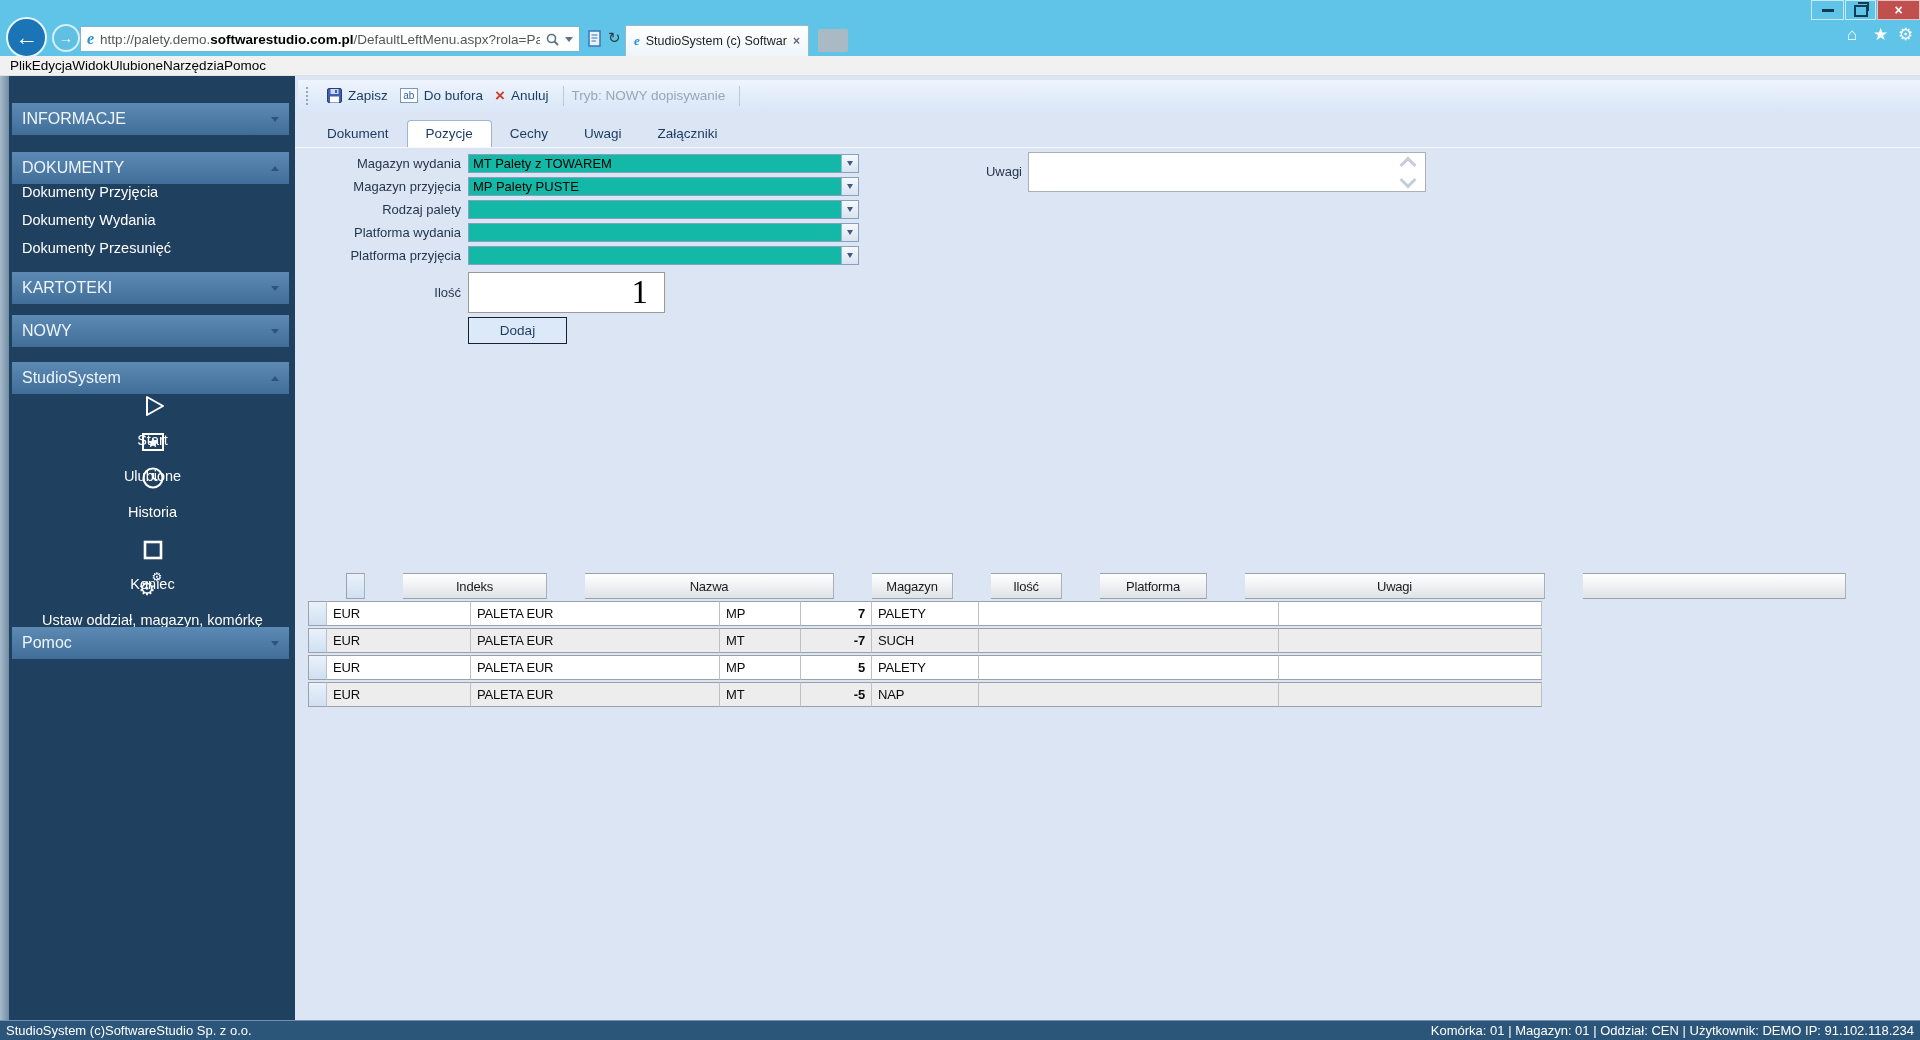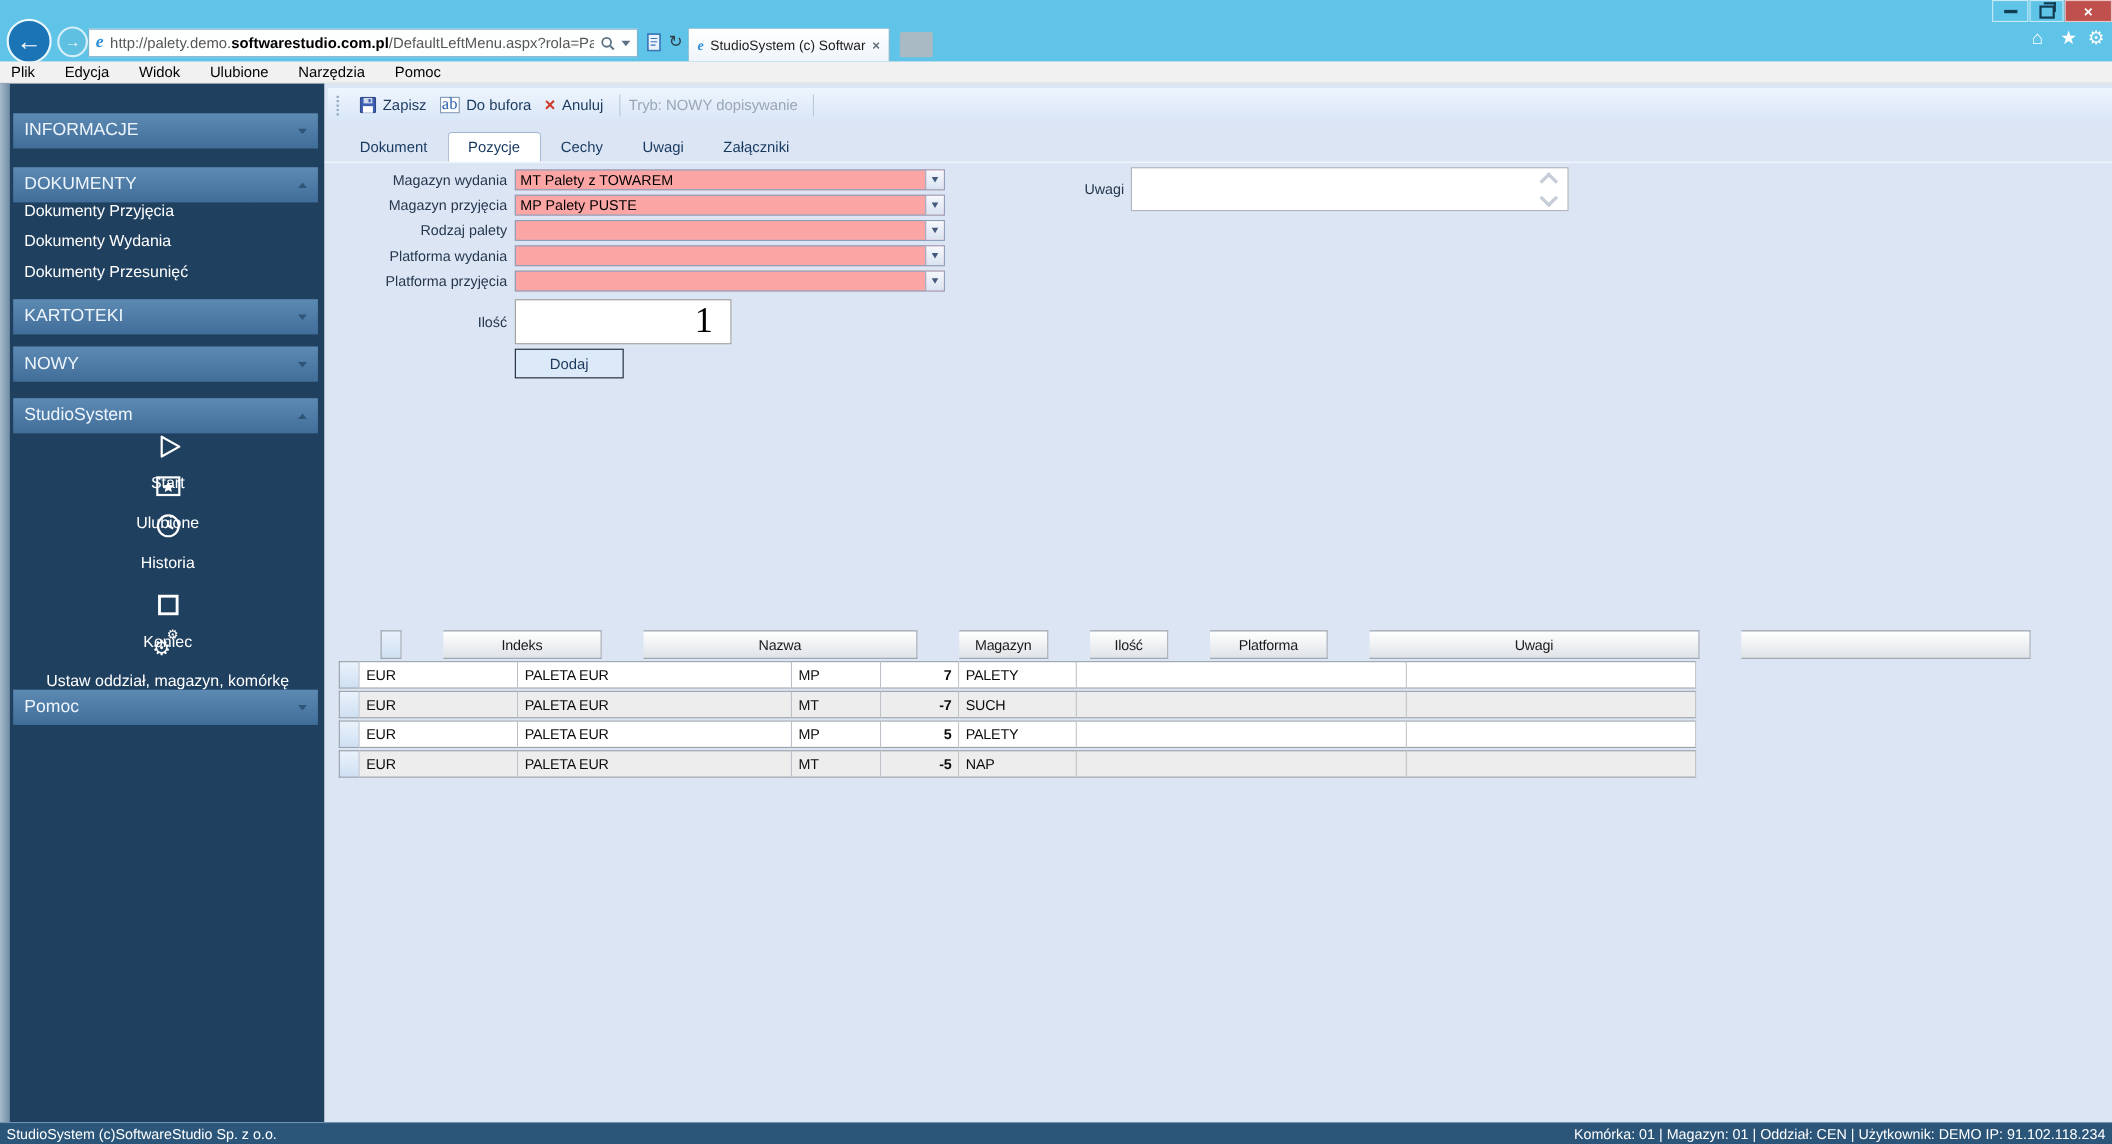--- a/index.html
+++ b/index.html
@@ -23,52 +23,52 @@
   .newtab{position:absolute;left:818px;top:29px;width:30px;height:23px;background:#a9bac4;border-radius:2px;}
   .winbtn{position:absolute;top:0;height:20px;display:flex;align-items:center;justify-content:center;border:1px solid rgba(255,255,255,.65);box-sizing:border-box;}
   .wmin{left:1811px;width:33px;} .wmax{left:1845px;width:31px;}
   .wclose{left:1877px;width:43px;background:#c0504d;color:#fff;font-size:14px;font-weight:bold;}
   .min-bar{width:12px;height:3px;background:#113c52;}
   .restore-ic{width:10px;height:8px;border:2px solid #113c52;position:relative;margin-top:2px;}
   .restore-ic::before{content:"";position:absolute;left:2px;top:-5px;width:9px;height:7px;border-top:2px solid #113c52;border-right:2px solid #113c52;}
   .quick{position:absolute;top:25px;color:#fff;font-size:17px;line-height:20px;}
 
   
-  .menubar{position:absolute;left:0;top:56px;width:1920px;height:20px;background:#f1f1f1;border-bottom:1px solid #e0e0e0;display:flex;align-items:center;gap:27px;padding-left:10px;font-size:13.5px;color:#000;box-sizing:border-box;}
+  .menubar{position:absolute;left:0;top:56px;width:1920px;height:20px;background:#f1f1f1;border-bottom:1px solid #e0e0e0;display:flex;align-items:center;padding-left:10px;font-size:13.5px;color:#000;box-sizing:border-box;}
 
   
   .sidebar{position:absolute;left:0;top:76px;width:295px;height:944px;background:#20405f;}
   .sb-strip{position:absolute;left:0;top:0;width:9px;height:100%;background:linear-gradient(90deg,#a7bbcb,#708ca4);}
   .sb-h{position:absolute;left:12px;right:6px;height:32px;background:linear-gradient(#5d8ab3,#416e99);color:#eef5fc;font-size:16px;display:flex;align-items:center;padding:0 10px;box-sizing:border-box;}
   .sb-h .chev{margin-left:auto;width:0;height:0;border-left:4px solid transparent;border-right:4px solid transparent;}
   .chev-down{border-top:5px solid #2e5478;} .chev-up{border-bottom:5px solid #2e5478;}
   .sb-link{position:absolute;left:22px;right:6px;height:24px;color:#fff;font-size:14.5px;display:flex;align-items:center;}
   .sb-item{position:absolute;left:16px;right:6px;height:34px;color:#fff;font-size:14.5px;display:flex;align-items:center;gap:12px;flex-direction:column;}
   .sb-ic{width:28px;height:28px;flex:0 0 28px;display:flex;align-items:center;justify-content:center;}
   .gears{color:#fff;position:relative;width:28px;height:28px;flex:0 0 28px;}
   .gears .g1{position:absolute;left:0;top:5px;font-size:19px;}
   .gears .g2{position:absolute;left:13px;top:-2px;font-size:12px;}
 
   
   .content{position:absolute;left:295px;top:76px;width:1625px;height:944px;background:#dce5f4;}
   .toolbar{position:absolute;left:3px;top:4px;right:0;height:31px;background:linear-gradient(#eef5fd,#d8e6f7);display:flex;align-items:center;padding-left:8px;font-size:13.5px;color:#1c3a5e;box-sizing:border-box;}
   .grip{width:3px;height:18px;border-left:2px dotted #8fa6c0;margin-right:10px;}
   .tbtn{display:flex;align-items:center;gap:6px;padding:2px 6px;}
-  .ab-ic{width:16px;height:13px;border:1px solid #7d97b5;background:#fff;font-size:15px;color:#2a62b0;display:flex;align-items:center;justify-content:center;font-family:Liberation Serif, serif;}
+  .ab-ic{width:16px;height:13px;border:1px solid #7d97b5;background:#fff;font-size:10px;color:#2a62b0;display:flex;align-items:center;justify-content:center;}
   .x-red{color:#d03a2b;font-size:17px;font-weight:bold;line-height:13px;}
   .tsep{width:1px;height:20px;background:#b9c8da;margin:0 8px;}
   .mode{color:#9aa6b6;}
 
   .tabstrip{position:absolute;left:0;top:45px;right:0;height:27px;border-bottom:1px solid #f6faff;display:flex;align-items:flex-end;padding-left:14px;font-size:13.5px;color:#17395f;box-sizing:border-box;}
   .ttab{padding:5px 18px 6px;}
   .ttab.active{background:#fff;border:1px solid #9fb4cf;border-bottom:none;border-radius:4px 4px 0 0;}
 
   .frow{position:absolute;left:0;height:19px;display:flex;}
   .flabel{width:166px;text-align:right;padding-right:7px;font-size:13px;color:#24374d;line-height:19px;}
-  .combo{position:relative;width:391px;height:19px;background:#fca5a5;border:1px solid #86a0bd;box-sizing:border-box;}
+  .combo{position:relative;width:391px;height:19px;background:#14b8a6;border:1px solid #86a0bd;box-sizing:border-box;}
   .combo-val{display:block;line-height:17px;font-size:13px;color:#000;padding:0 20px 0 4px;white-space:nowrap;overflow:hidden;}
   .combo-btn{position:absolute;right:0;top:0;width:17px;height:17px;background:linear-gradient(#f6f9fd,#d9e3f1);border-left:1px solid #9fb3cb;display:flex;align-items:center;justify-content:center;box-sizing:border-box;}
   .tri{width:0;height:0;border-left:3.5px solid transparent;border-right:3.5px solid transparent;border-top:5px solid #44597c;}
 
   .qty-label{position:absolute;left:0;top:196px;width:166px;height:41px;line-height:41px;text-align:right;padding-right:7px;font-size:13px;color:#24374d;}
   .qty-input{position:absolute;left:173px;top:196px;width:197px;height:41px;border:1px solid #9a9a9a;background:#fff;font-family:"Liberation Serif",serif;font-size:33px;text-align:right;padding-right:16px;box-sizing:border-box;color:#000;}
   .add-btn{position:absolute;left:173px;top:241px;width:99px;height:27px;background:#dce9f8;border:1.5px solid #17222e;font-size:13.5px;color:#1c3a5e;display:flex;align-items:center;justify-content:center;box-sizing:border-box;}
   .notes-label{position:absolute;left:527px;top:76px;width:200px;height:40px;line-height:40px;text-align:right;padding-right:7px;font-size:13px;color:#24374d;}
   .notes{position:absolute;left:733px;top:76px;width:398px;height:40px;background:#fff;border:1px solid #a9b0ba;resize:none;box-sizing:border-box;font-family:"Liberation Sans",sans-serif;}
   .nchev{position:absolute;width:9px;height:9px;border-left:3px solid #c6cdd8;border-top:3px solid #c6cdd8;}

